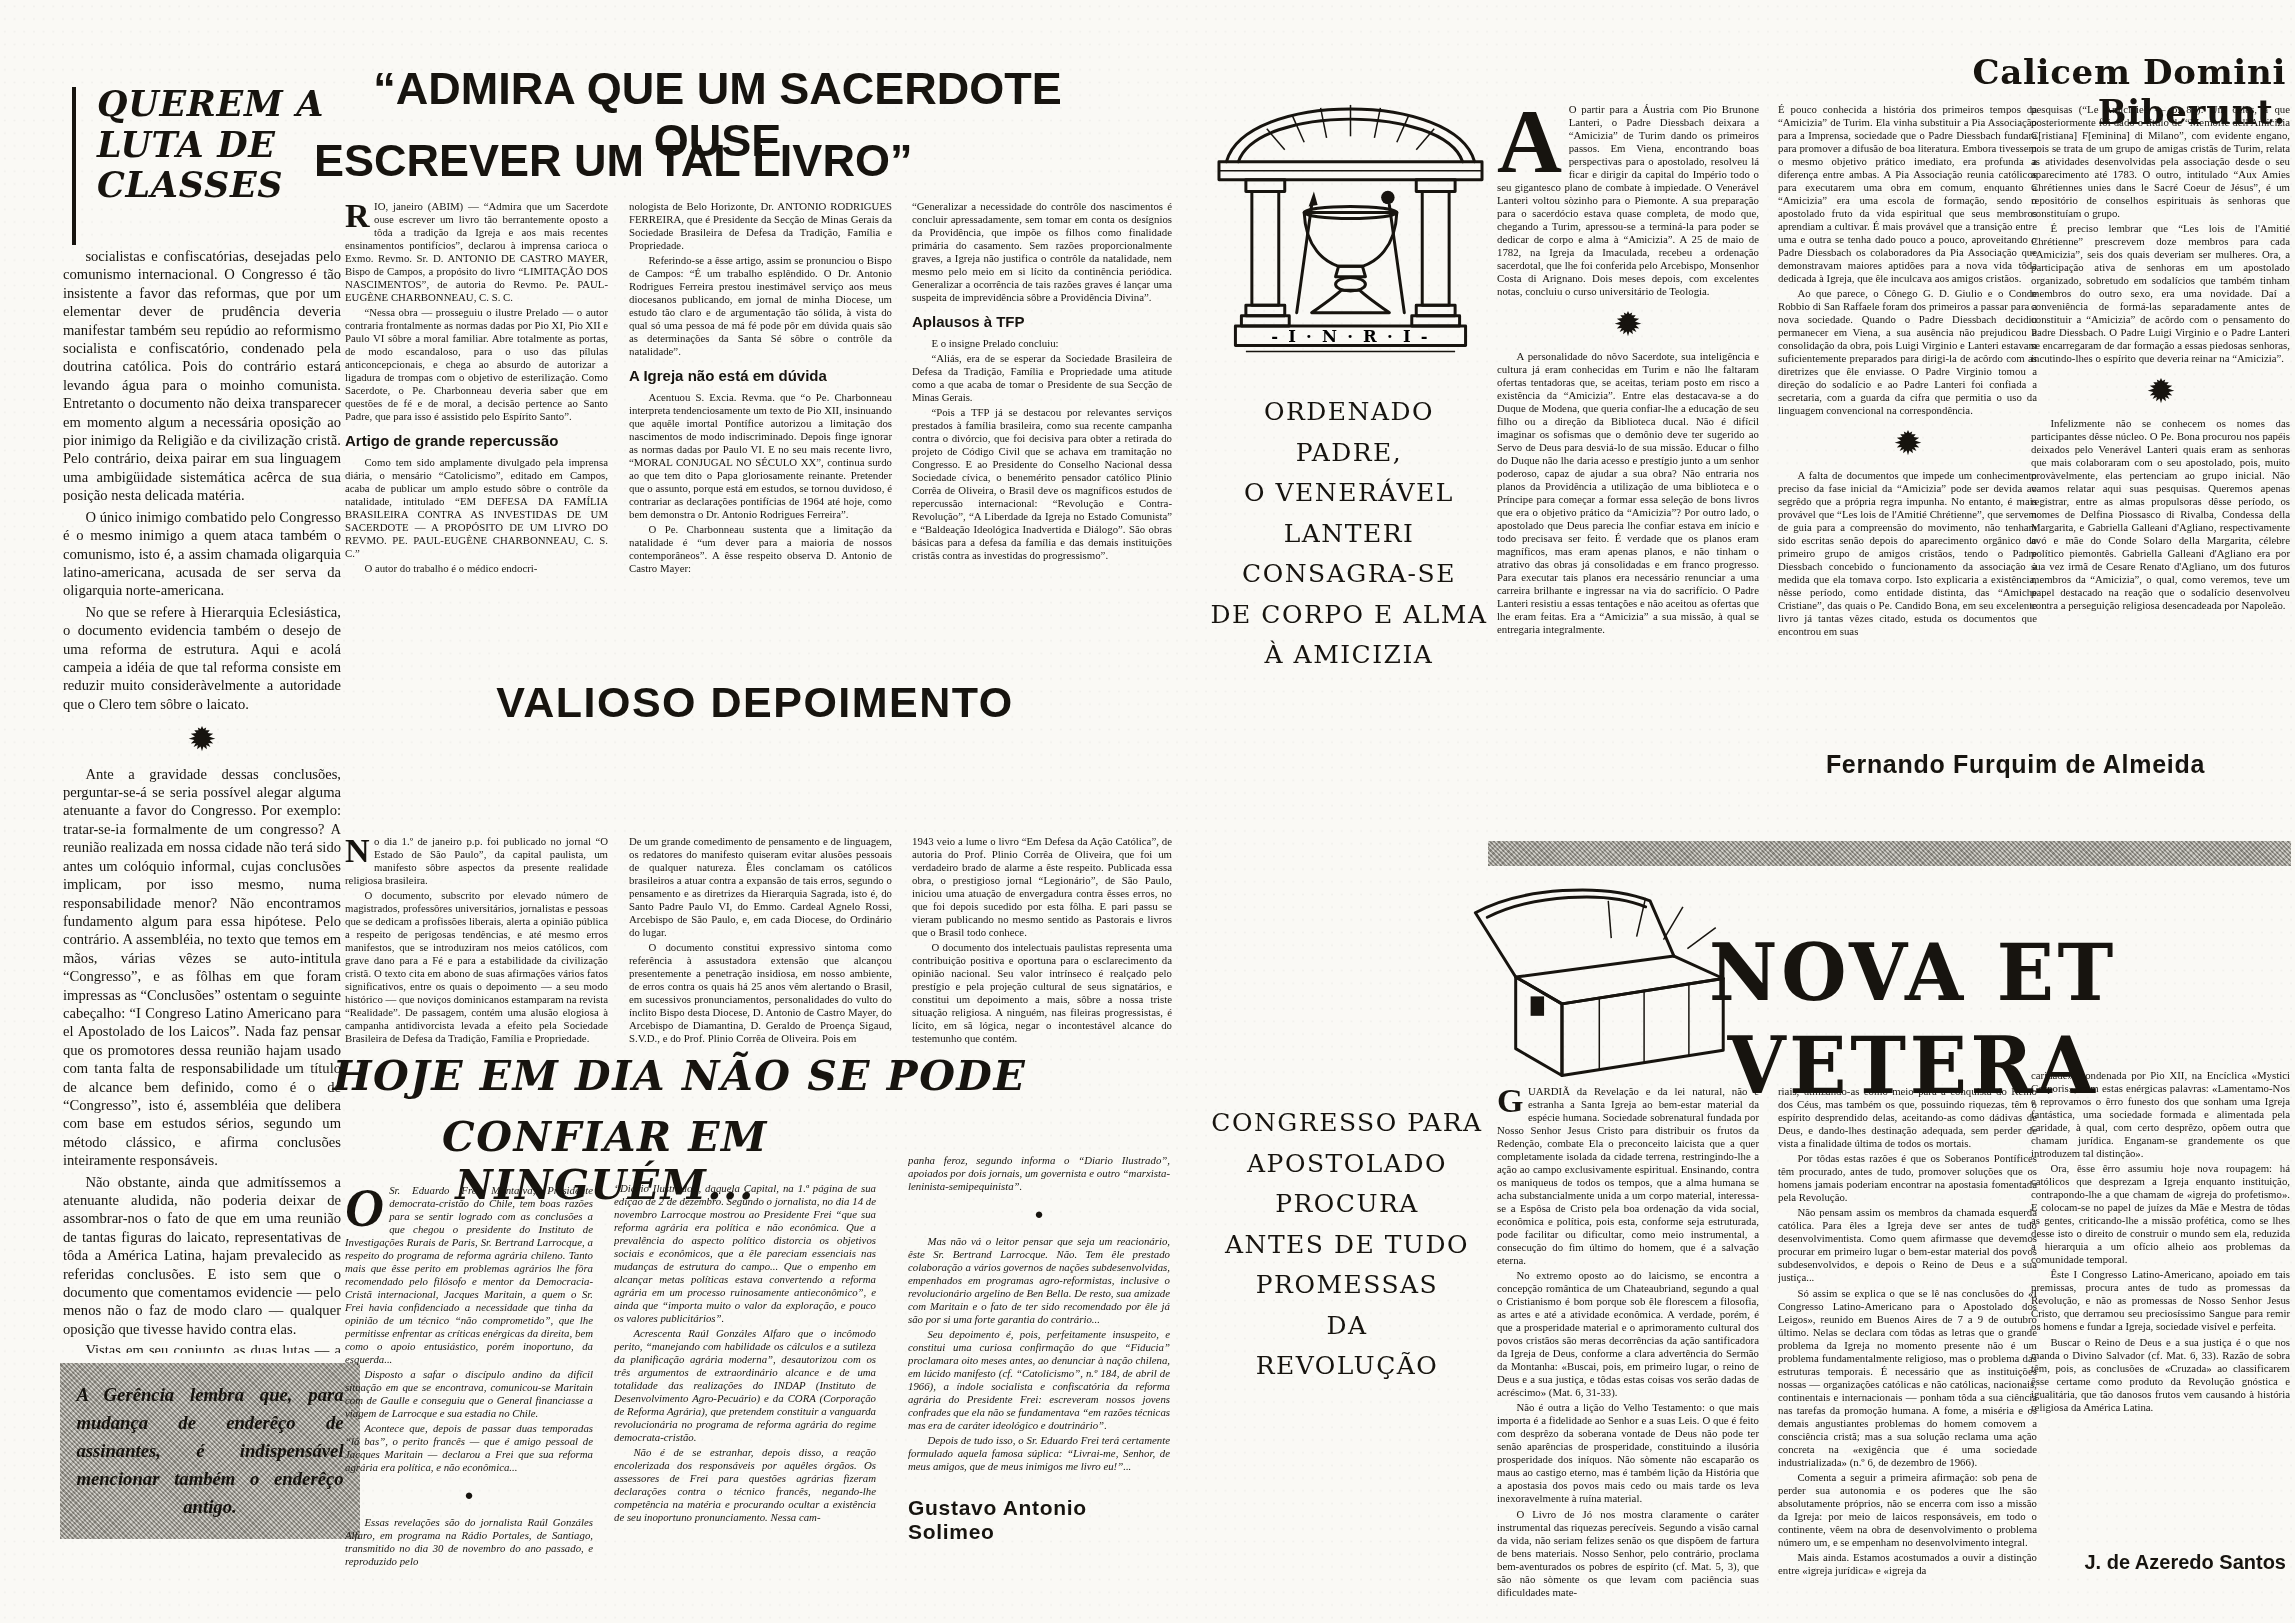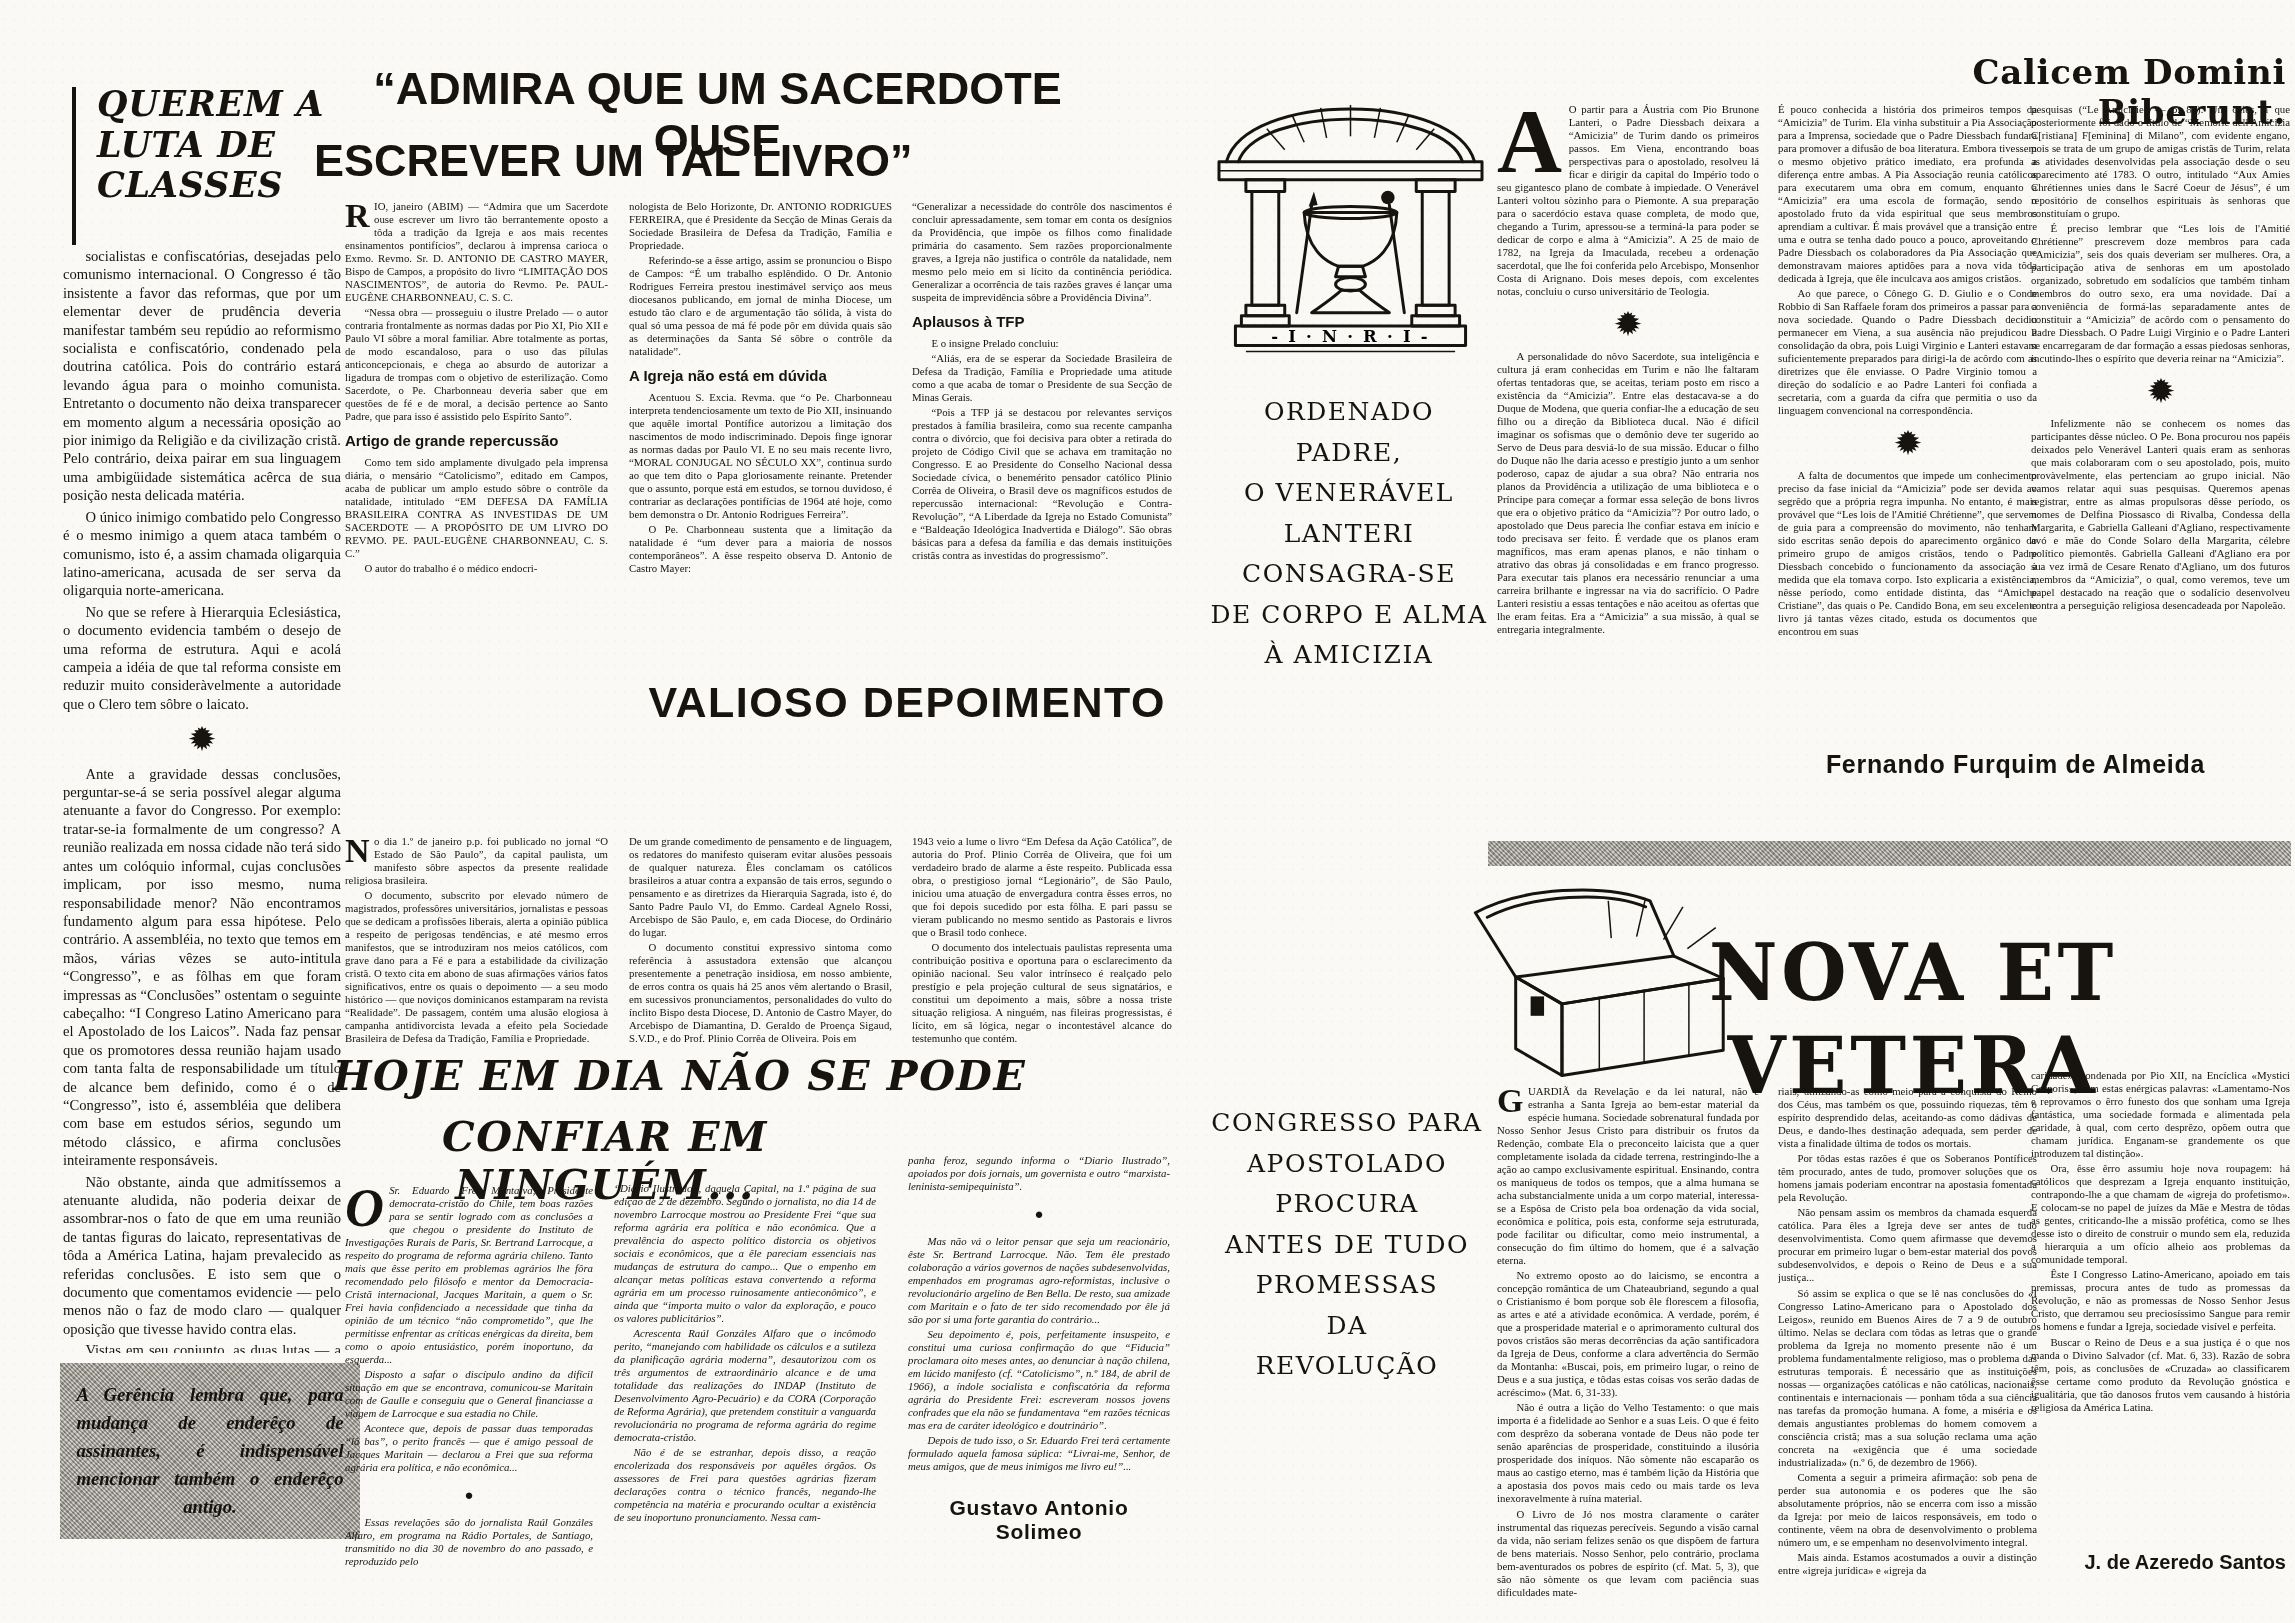--- a/index.html
+++ b/index.html
@@ -15,33 +15,33 @@
   .col .bp.noind{text-indent:0;}
   .col.big .bp{font-size:14.6px;line-height:18.4px;text-indent:22.4px;margin-bottom:3px;}
   .col.ital .bp, .col.ital .dropcap{font-style:italic;}
   .sub{font-family:"Liberation Sans",sans-serif;font-weight:bold;font-size:15px;line-height:17px;
        margin:9px 0 6.7px;text-align:left;}
   .dropcap{float:left;font-weight:bold;font-family:"Liberation Serif",serif;}
   .dropcap.s2{font-size:34px;line-height:27px;padding:2.2px 4.5px 0 0;}
   .dropcap.s3{font-size:54px;line-height:42px;padding:3px 5.2px 0 0;}
   .dropcap.s4{font-size:90px;line-height:70px;padding:3.7px 6.7px 0 0;}
   .dotsep{text-align:center;font-size:15px;line-height:15px;margin:13.5px 0;}
-  .byl{text-align:center;font-family:"Liberation Sans",sans-serif;font-weight:bold;
+  .byl{text-align:left;font-family:"Liberation Sans",sans-serif;font-weight:bold;
        font-size:21px;margin-top:22.4px;letter-spacing:0.7px;}
   .orn{text-align:center;margin:10.5px 0 9px;}
   .orn svg{width:34px;height:28px;}
   
   #kicker-rule{left:72px;top:87px;width:3.7px;height:158px;background:#17140f;}
   #kicker{left:97px;top:84px;width:239px;font-family:"DejaVu Serif",serif;font-style:italic;
           font-weight:bold;font-size:35px;line-height:1.16;letter-spacing:0.7px;white-space:pre-line;}
   #headline1{left:314px;top:63px;width:807px;text-align:center;font-family:"Liberation Sans",sans-serif;
              font-weight:bold;font-size:45px;letter-spacing:0;}
   #headline2{left:314px;top:135px;width:807px;text-align:left;font-family:"Liberation Sans",sans-serif;
              font-weight:bold;font-size:45px;}
-  #valioso-head{left:344px;top:678px;width:822px;text-align:right;font-family:"Liberation Sans",sans-serif;
+  #valioso-head{left:344px;top:678px;width:822px;text-align:center;font-family:"Liberation Sans",sans-serif;
              font-weight:bold;font-size:43px;letter-spacing:1.5px;}
   #hoje-head1{left:321px;top:1052px;width:717px;text-align:center;font-family:"DejaVu Serif",serif;
              font-style:italic;font-weight:bold;font-size:41px;letter-spacing:1.5px;}
   #hoje-head2{left:321px;top:1113px;width:568px;text-align:center;font-family:"DejaVu Serif",serif;
              font-style:italic;font-weight:bold;font-size:41px;letter-spacing:1.5px;}
   #gothic-head{left:1868px;top:52px;width:418px;text-align:right;font-family:"DejaVu Serif",serif;
              font-weight:bold;font-size:34px;letter-spacing:0.7px;}
   #ordenado{left:1207px;top:392px;width:284px;text-align:center;font-family:"DejaVu Serif",serif;
              font-size:25px;line-height:1.62;letter-spacing:1.5px;white-space:pre-line;}
   #congresso{left:1205px;top:1103px;width:284px;text-align:center;font-family:"DejaVu Serif",serif;

